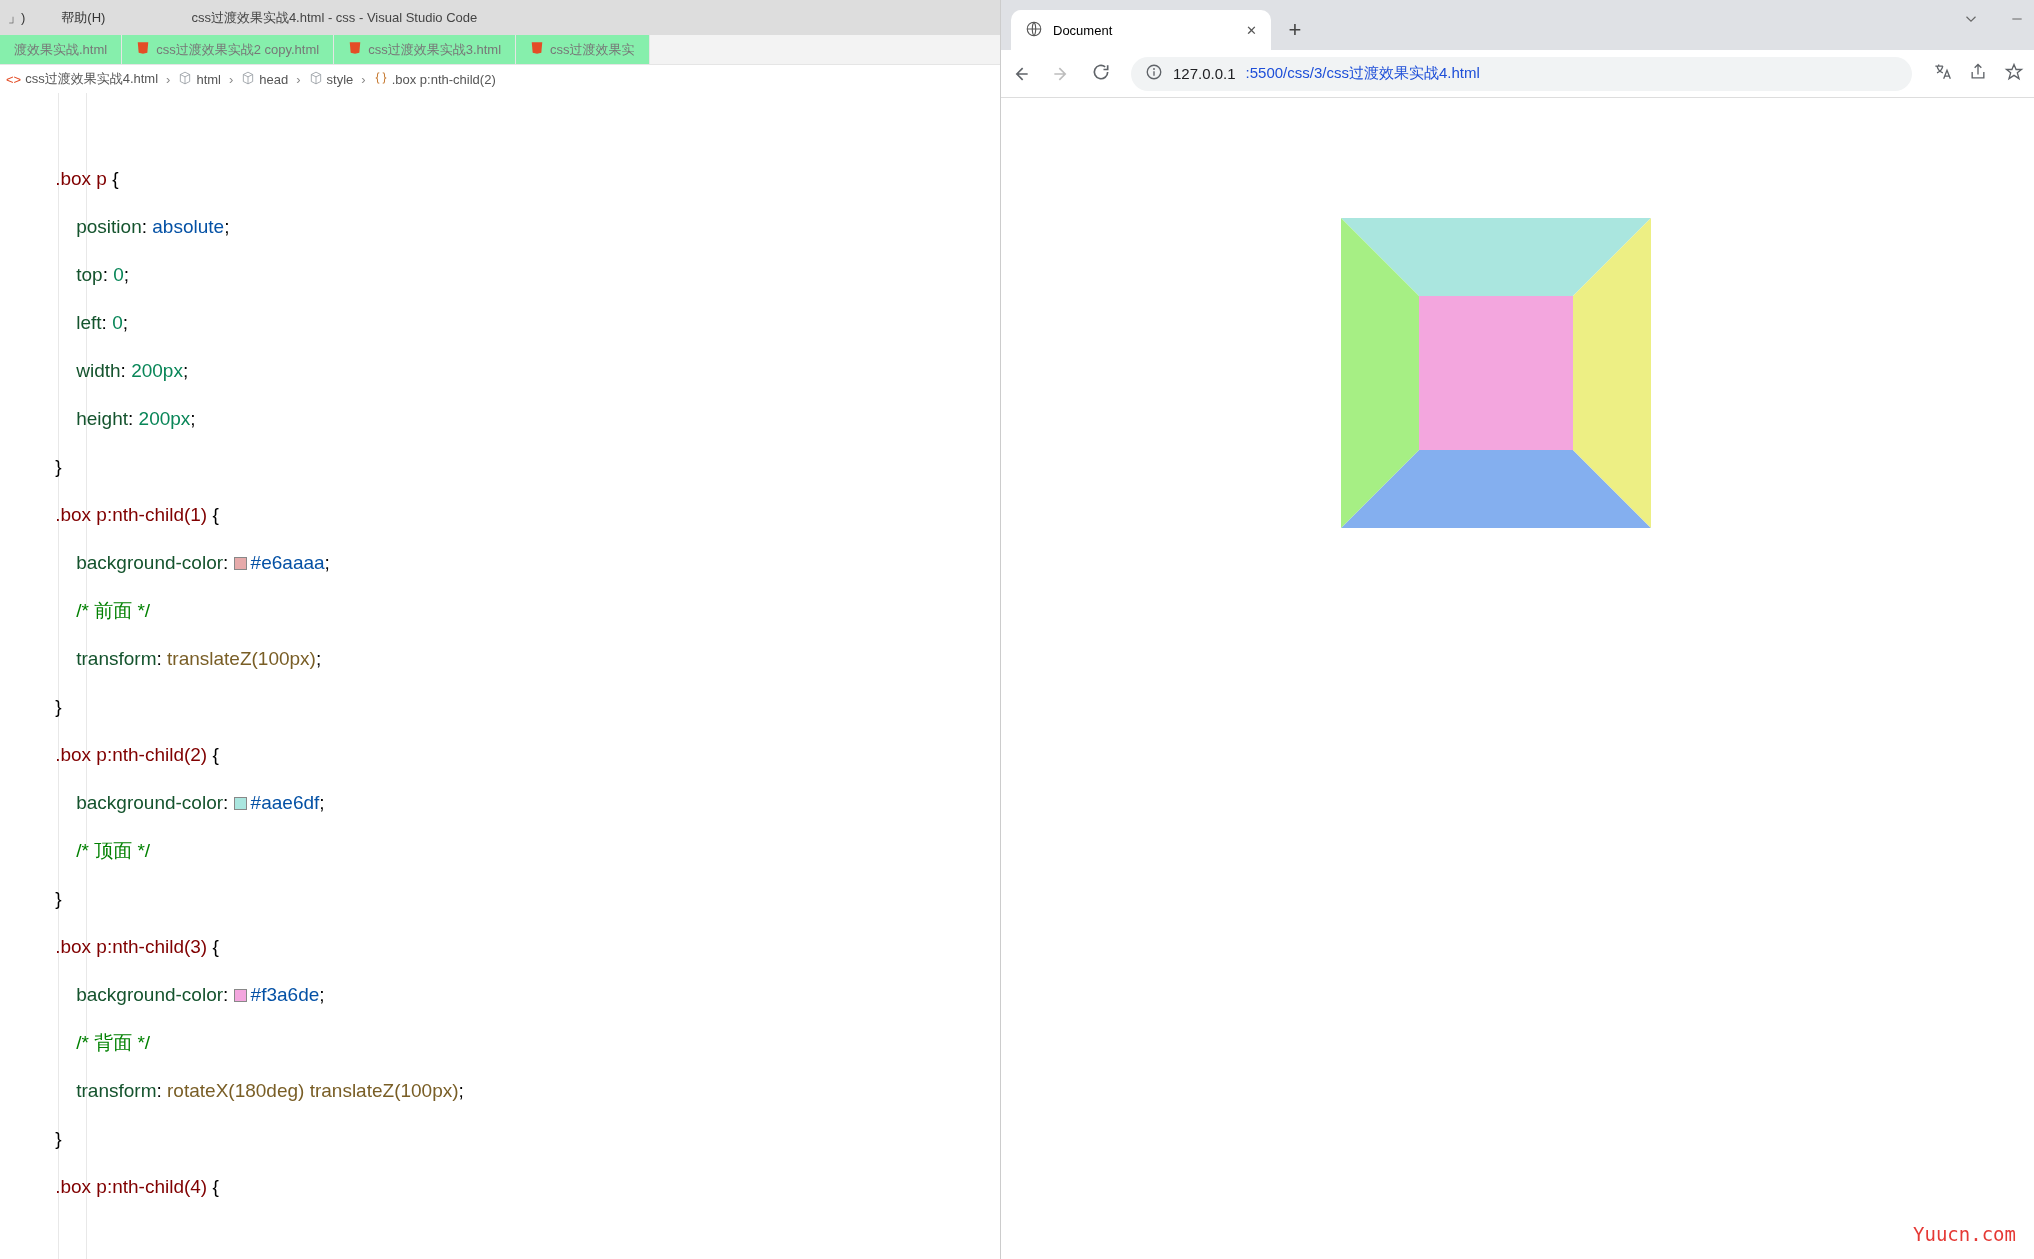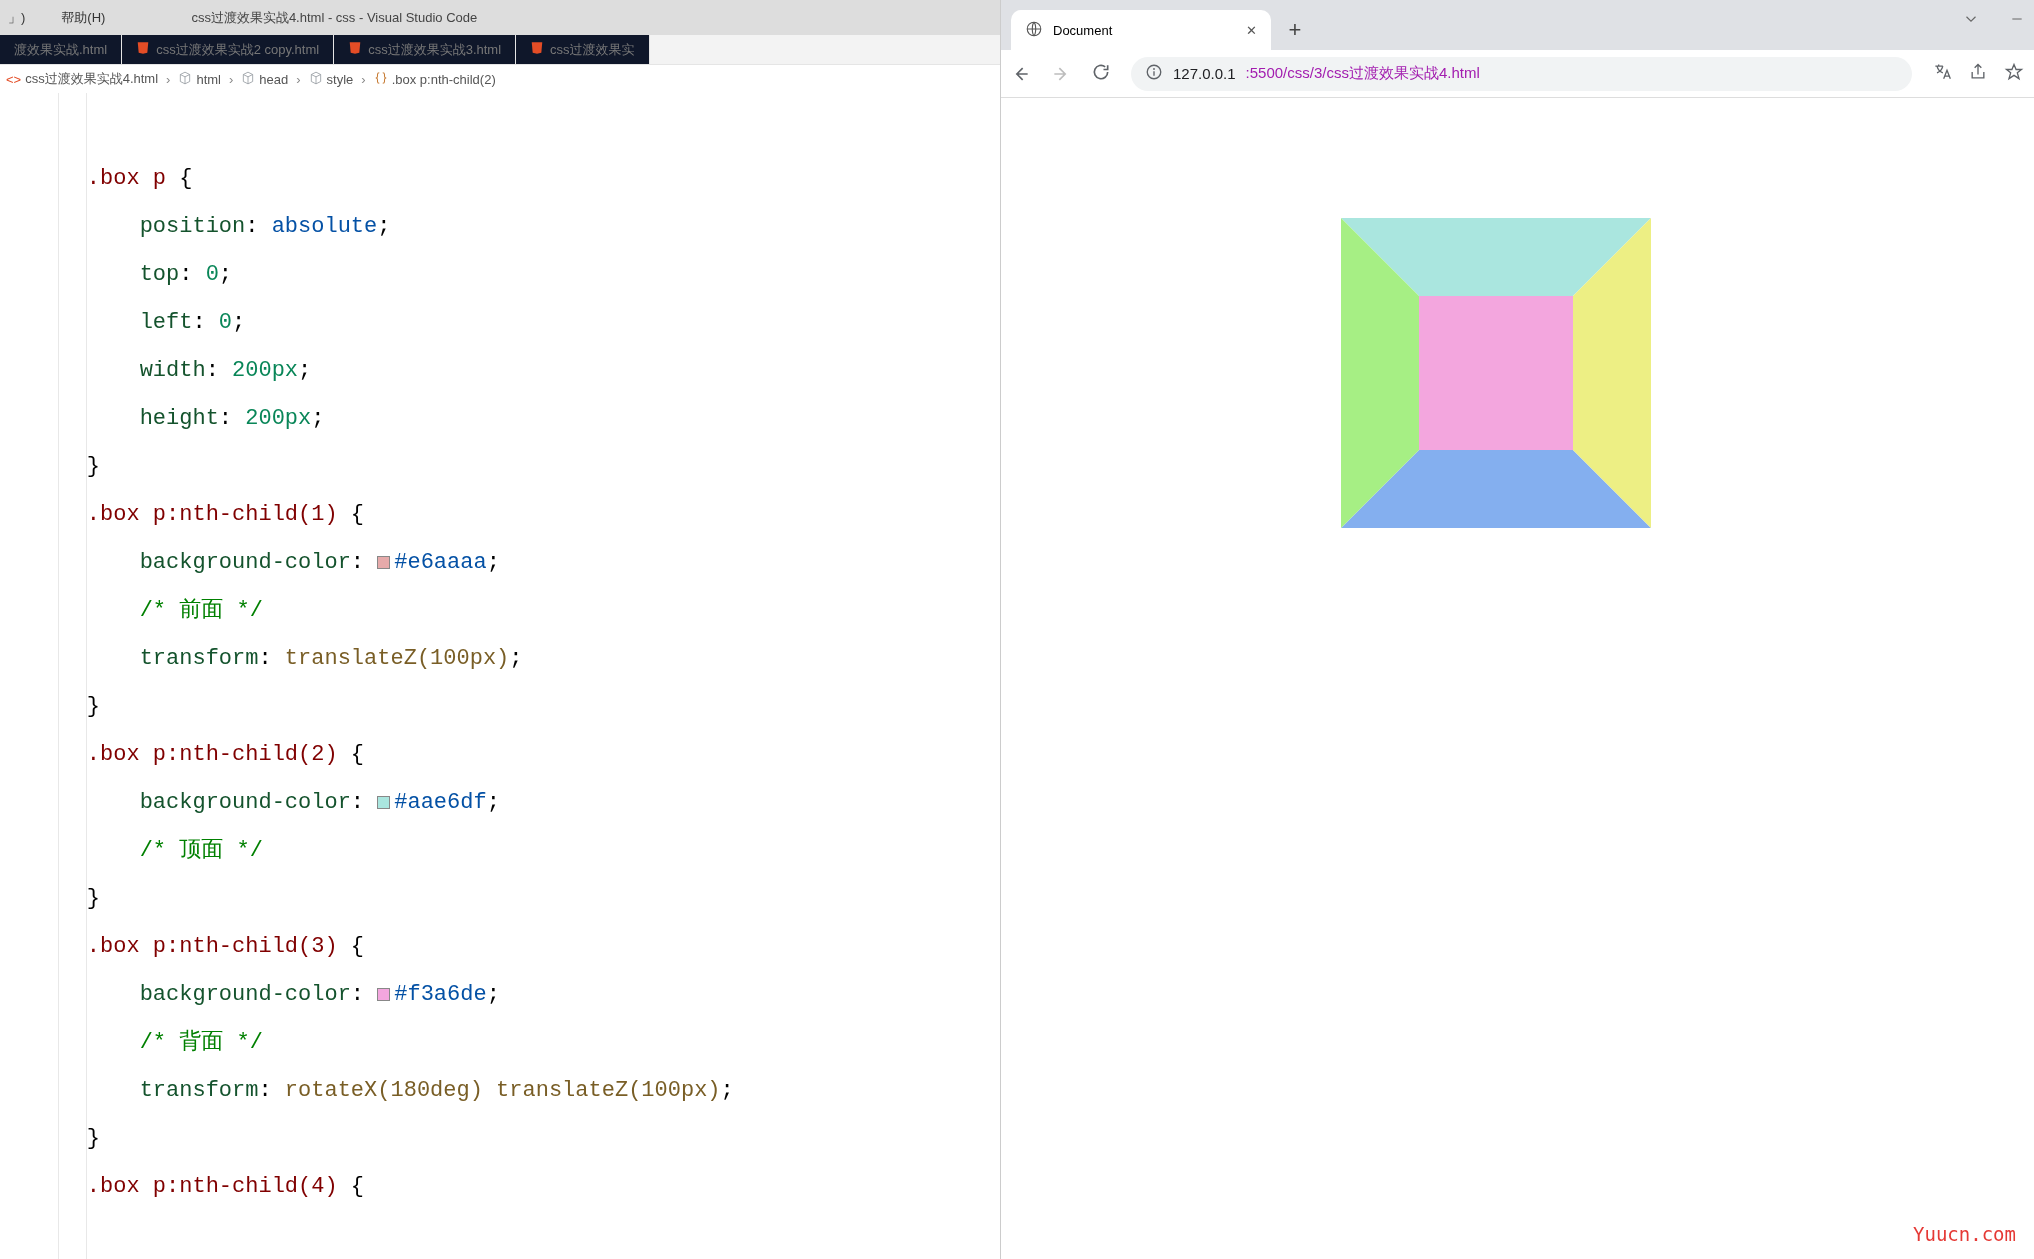--- a/index.html
+++ b/index.html
@@ -48,43 +48,43 @@
   align-items: stretch;
   border-bottom: 1px solid #e5e5e5;
 }
 .vscode-tab {
   display: flex;
   align-items: center;
   padding: 0 14px;
   gap: 6px;
   color: #777;
   border-right: 1px solid #e5e5e5;
-  background: #0f172a;
+  background: #86efac;
   font-size: 13px;
 }
 .vscode-tab .file-icon svg { width: 14px; height: 14px; }
 
 .breadcrumbs {
   height: 28px;
   display: flex;
   align-items: center;
   padding: 0 6px;
   gap: 6px;
   color: #555;
   font-size: 13px;
 }
 .breadcrumbs .chev { color: #888; margin: 0 2px; }
 .breadcrumbs .crumb { display: flex; align-items: center; gap: 4px; }
 .breadcrumbs .cube svg { width: 14px; height: 14px; }
 .breadcrumbs .brace svg { width: 14px; height: 14px; }
 
 .editor {
   flex: 1;
-  font-family: Liberation Mono, monospace;
-  font-size: 22px;
+  font-family: Liberation Sans, sans-serif;
+  font-size: 19px;
   line-height: 24px;
   padding: 2px 0 0 34px;
   white-space: pre;
   position: relative;
   overflow: hidden;
 }
 .editor .line { position: relative; }
 .editor .line.current::before {
   content: "";
   position: absolute;
@@ -189,21 +189,21 @@
   background: #f1f3f4;
   border-radius: 17px;
   display: flex;
   align-items: center;
   padding: 0 14px;
   gap: 10px;
   color: #202124;
   font-size: 15px;
 }
 .omnibox .info svg { width: 18px; height: 18px; }
-.omnibox .url-path { color: #a21caf; }
+.omnibox .url-path { color: #1d4ed8; }
 .toolbar-actions { display: flex; gap: 16px; align-items: center; }
 .toolbar-actions svg { width: 20px; height: 20px; }
 
 .page {
   flex: 1;
   background: #fff;
   position: relative;
 }
 .watermark {
   position: absolute;

